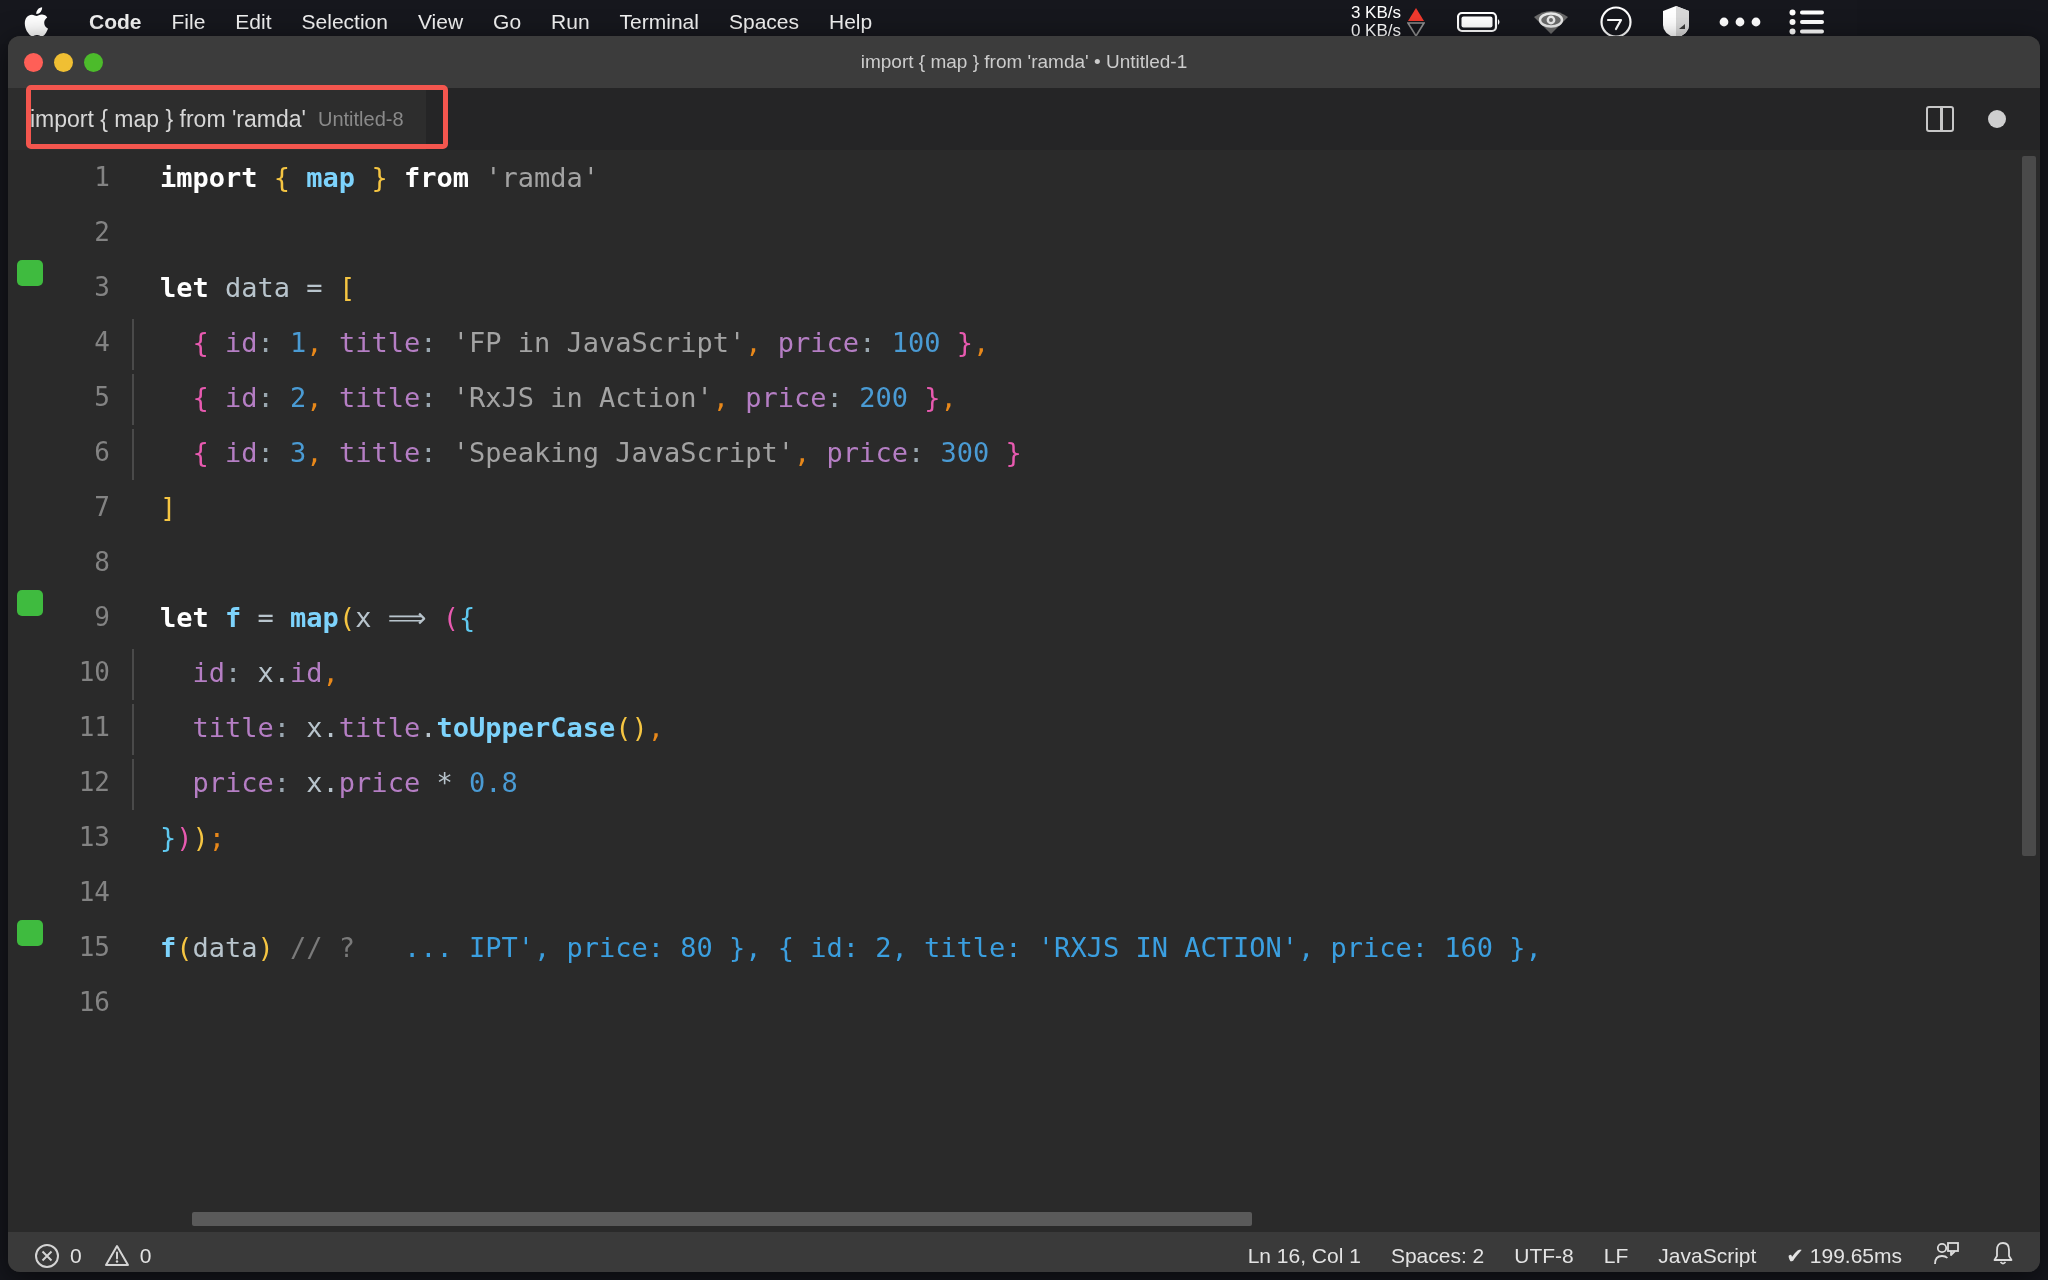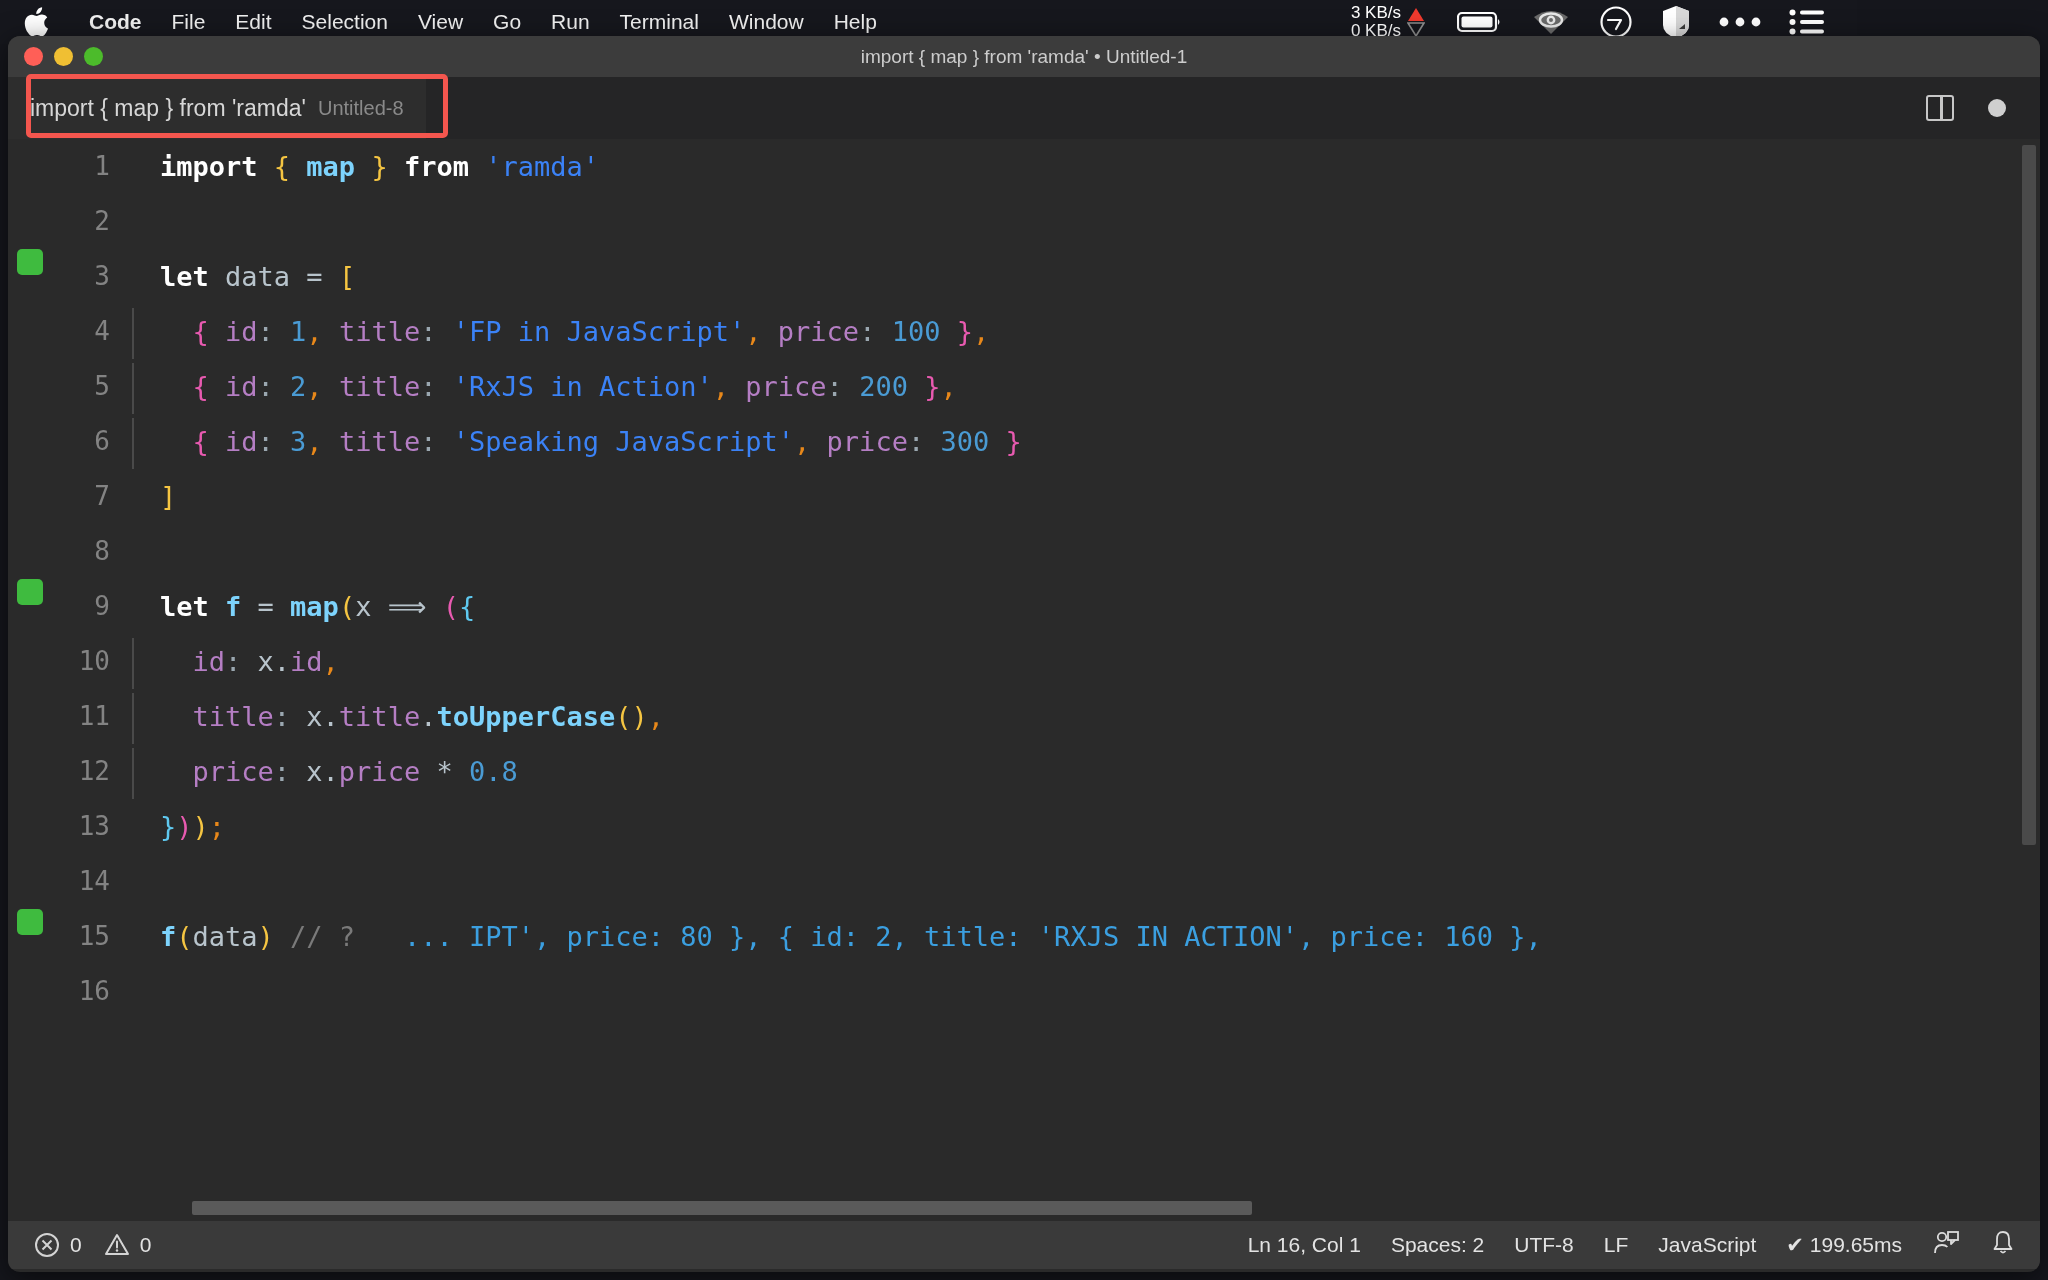--- a/index.html
+++ b/index.html
@@ -43,21 +43,21 @@
   
   .window {
     position: absolute; left: 8px; top: 36px;
     width: 2032px; height: 1236px;
     background: #2a2a2a;
     border-radius: 12px;
     overflow: hidden;
     box-shadow: 0 6px 28px rgba(0,0,0,.55);
   }
   .titlebar {
-    height: 41px; background: #3c3c3c;
+    height: 52px; background: #3c3c3c;
     display: flex; align-items: center; position: relative;
   }
   .lights { display: flex; gap: 11px; padding-left: 16px; }
   .light { width: 19px; height: 19px; border-radius: 50%; }
   .l-red { background: #ff5f57; }
   .l-yellow { background: #f0bf33; }
   .l-green { background: #4cbb2b; }
   .win-title {
     position: absolute; left: 0; right: 0; text-align: center;
     font-size: 19px; color: #cccccc; pointer-events: none;
@@ -114,21 +114,21 @@
   }
   .codetext { padding-left: 32px; position: relative; }
   .indent-guide {
     position: absolute; left: 152px; width: 2px; background: #4a4a4a;
   }
 
   
   .t-kw      { color: #ffffff; font-weight: bold; }
   .t-yellow  { color: #f5c542; }
   .t-func    { color: #7dd3fc; font-weight: bold; text-align: right; }
-  .t-str     { color: #3b82f6; margin-top: 48px; }
+  .t-str     { color: #a3a3a3; margin-top: 48px; }
   .t-var     { color: #b8c4cc; }
   .t-prop    { color: #b57ec4; }
   .t-num     { color: #4a9bd4; }
   .t-punct   { color: #b8c4cc; }
   .t-comma   { color: #e8881a; }
   .t-magenta { color: #e85ab0; }
   .t-cyan    { color: #5fc9f0; }
   .t-comment { color: #7a7a7a; }
   .t-inline  { color: #3b9fe0; }
   .t-colon   { color: #9aa7b0; }
@@ -164,21 +164,21 @@
         </svg>
     </span>
     <span class="mb-item bold">Code</span>
     <span class="mb-item">File</span>
     <span class="mb-item">Edit</span>
     <span class="mb-item">Selection</span>
     <span class="mb-item">View</span>
     <span class="mb-item">Go</span>
     <span class="mb-item">Run</span>
     <span class="mb-item">Terminal</span>
-    <span class="mb-item">Window</span>
+    <span class="mb-item">Spaces</span>
     <span class="mb-item">Help</span>
   </div>
 
   <div class="mb-right">
     <span class="netspeed">
       <span class="lines">
         <div>3 KB/s</div>
         <div>0 KB/s</div>
       </span>
       <span class="arrows">

